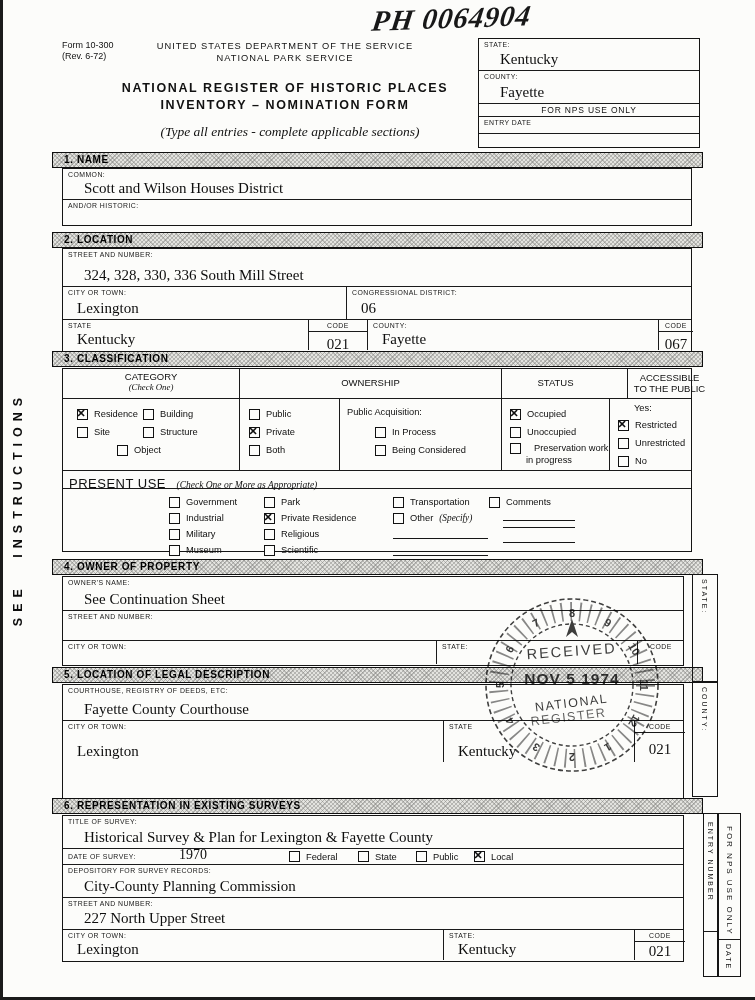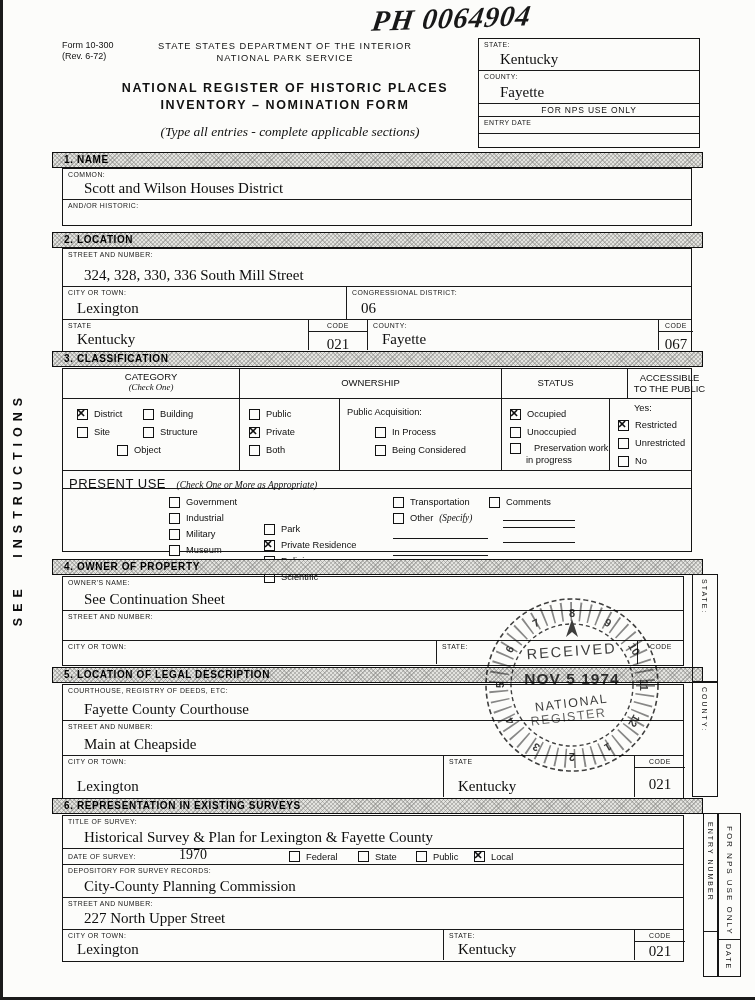--- a/index.html
+++ b/index.html
@@ -62,21 +62,21 @@
   <div class="edge-l"></div>
   <div class="edge-b"></div>
 
   <div class="abs hw" style="left:372px;top:2px;">PH 0064904</div>
 
   <div class="abs" style="left:62px;top:40px;font-size:9px;line-height:11px;">
     <div>Form 10-300</div>
     <div>(Rev. 6-72)</div>
   </div>
   <div class="abs" style="left:120px;top:40px;width:330px;text-align:center;font-size:9.3px;letter-spacing:1px;line-height:12px;">
-    <div>STATE STATES DEPARTMENT OF THE INTERIOR</div>
+    <div>UNITED STATES DEPARTMENT OF THE SERVICE</div>
     <div>NATIONAL PARK SERVICE</div>
   </div>
   <div class="abs" style="left:90px;top:80px;width:390px;text-align:center;font-size:12.5px;font-weight:bold;letter-spacing:1.6px;line-height:17px;">
     <div>NATIONAL REGISTER OF HISTORIC PLACES</div>
     <div>INVENTORY – NOMINATION FORM</div>
   </div>
   <div class="abs" style="left:90px;top:124px;width:400px;text-align:center;font-family:'Liberation Serif',serif;font-style:italic;font-size:13.5px;">(Type all entries  -   complete applicable sections)</div>
 
   <div class="box" style="left:478px;top:38px;width:222px;height:110px;">
     <div class="row" style="height:32px;">
@@ -158,21 +158,21 @@
         <div>TO THE PUBLIC</div>
       </div>
     </div>
 
     <div class="row" style="height:72px;">
       <div class="cell" style="left:0;width:176px;padding:6px 0 0 14px;">
         <div style="display:flex;">
           <div style="width:66px;">
             <div class="cbx">
                 <span class="cb" data-checked="true"></span>
-                <span class="cbl">District</span>
+                <span class="cbl">Residence</span>
               </div>
             <div class="cbx">
                 <span class="cb" data-checked="false"></span>
                 <span class="cbl">Site</span>
               </div>
           </div>
           <div>
             <div class="cbx">
                 <span class="cb" data-checked="false"></span>
                 <span class="cbl">Building</span>
@@ -263,21 +263,21 @@
         <div class="cbx" style="height:16px;">
             <span class="cb" data-checked="false"></span>
             <span class="cbl">Military</span>
           </div>
         <div class="cbx" style="height:16px;">
             <span class="cb" data-checked="false"></span>
             <span class="cbl">Museum</span>
           </div>
       </div>
       <div class="abs" style="left:201px;top:5px;">
-        <div class="cbx" style="height:16px;margin-top:27px;">
+        <div class="cbx" style="height:16px;">
             <span class="cb" data-checked="false"></span>
             <span class="cbl">Park</span>
           </div>
         <div class="cbx" style="height:16px;">
             <span class="cb" data-checked="true"></span>
             <span class="cbl">Private Residence</span>
           </div>
         <div class="cbx" style="height:16px;">
             <span class="cb" data-checked="false"></span>
             <span class="cbl">Religious</span>
@@ -332,24 +332,20 @@
         <span class="lbl" style="left:12px;">CODE</span>
       </div>
     </div>
   </div>
 
   <div class="bar" style="top:667px;">5.  LOCATION OF LEGAL DESCRIPTION</div>
   <div class="box" style="left:62px;top:684px;width:622px;height:115px;">
     <div class="row" style="height:36px;">
       <span class="lbl">COURTHOUSE, REGISTRY OF DEEDS, ETC:</span>
       <span class="val">Fayette County Courthouse</span>
-    </div>
-    <div class="row" style="height:35px;">
-      <span class="lbl">STREET AND NUMBER:</span>
-      <span class="val">Main at Cheapside</span>
     </div>
     <div class="row" style="height:41px;">
       <div class="cell" style="left:0;width:380px;">
         <span class="lbl">CITY OR TOWN:</span>
         <span class="val">Lexington</span>
       </div>
       <div class="cell" style="left:380px;width:191px;">
         <span class="lbl">STATE</span>
         <span class="val">Kentucky</span>
       </div>

